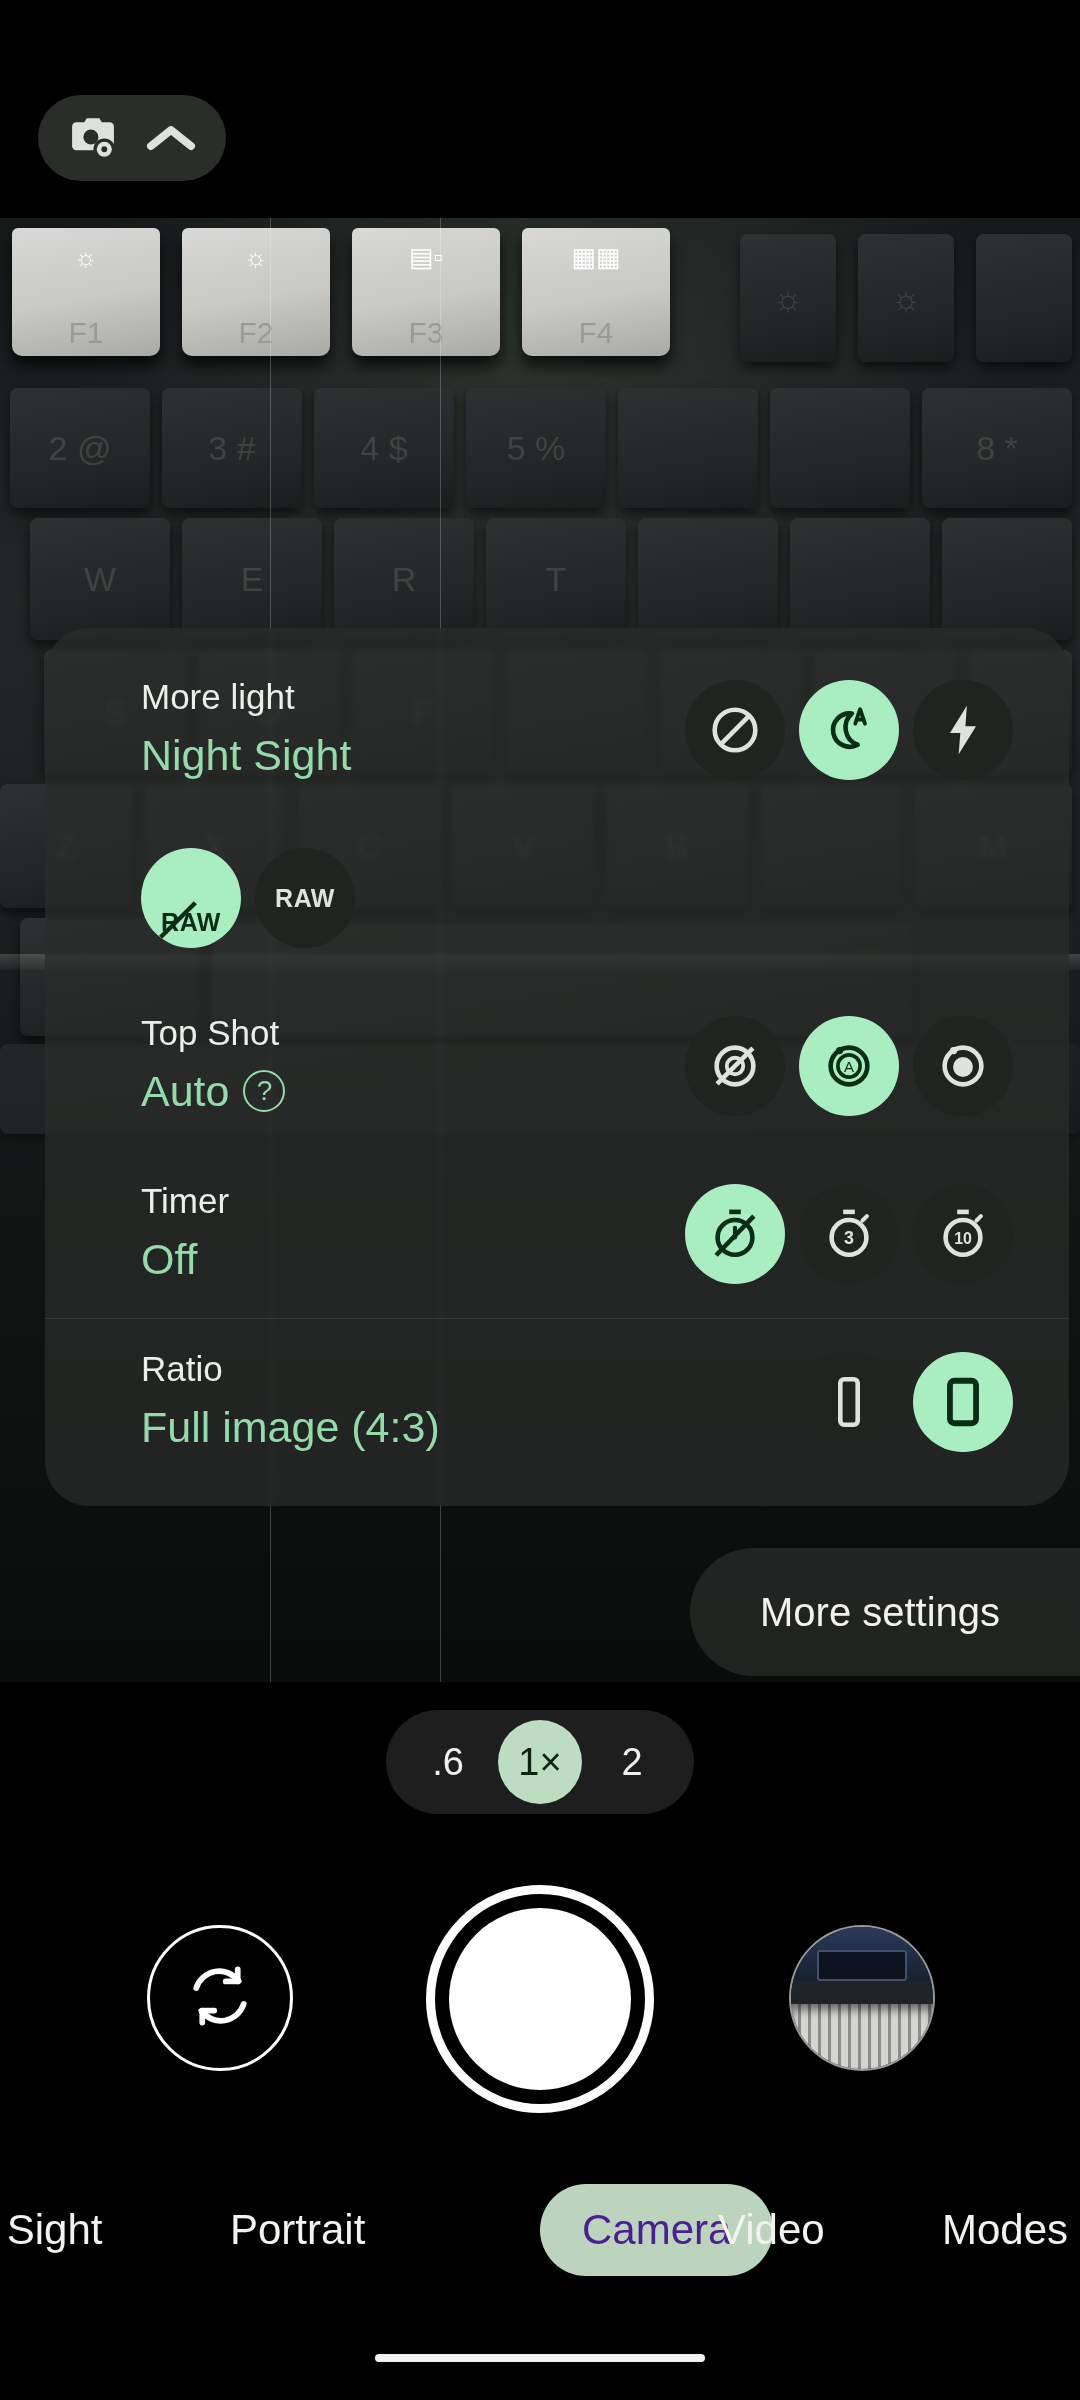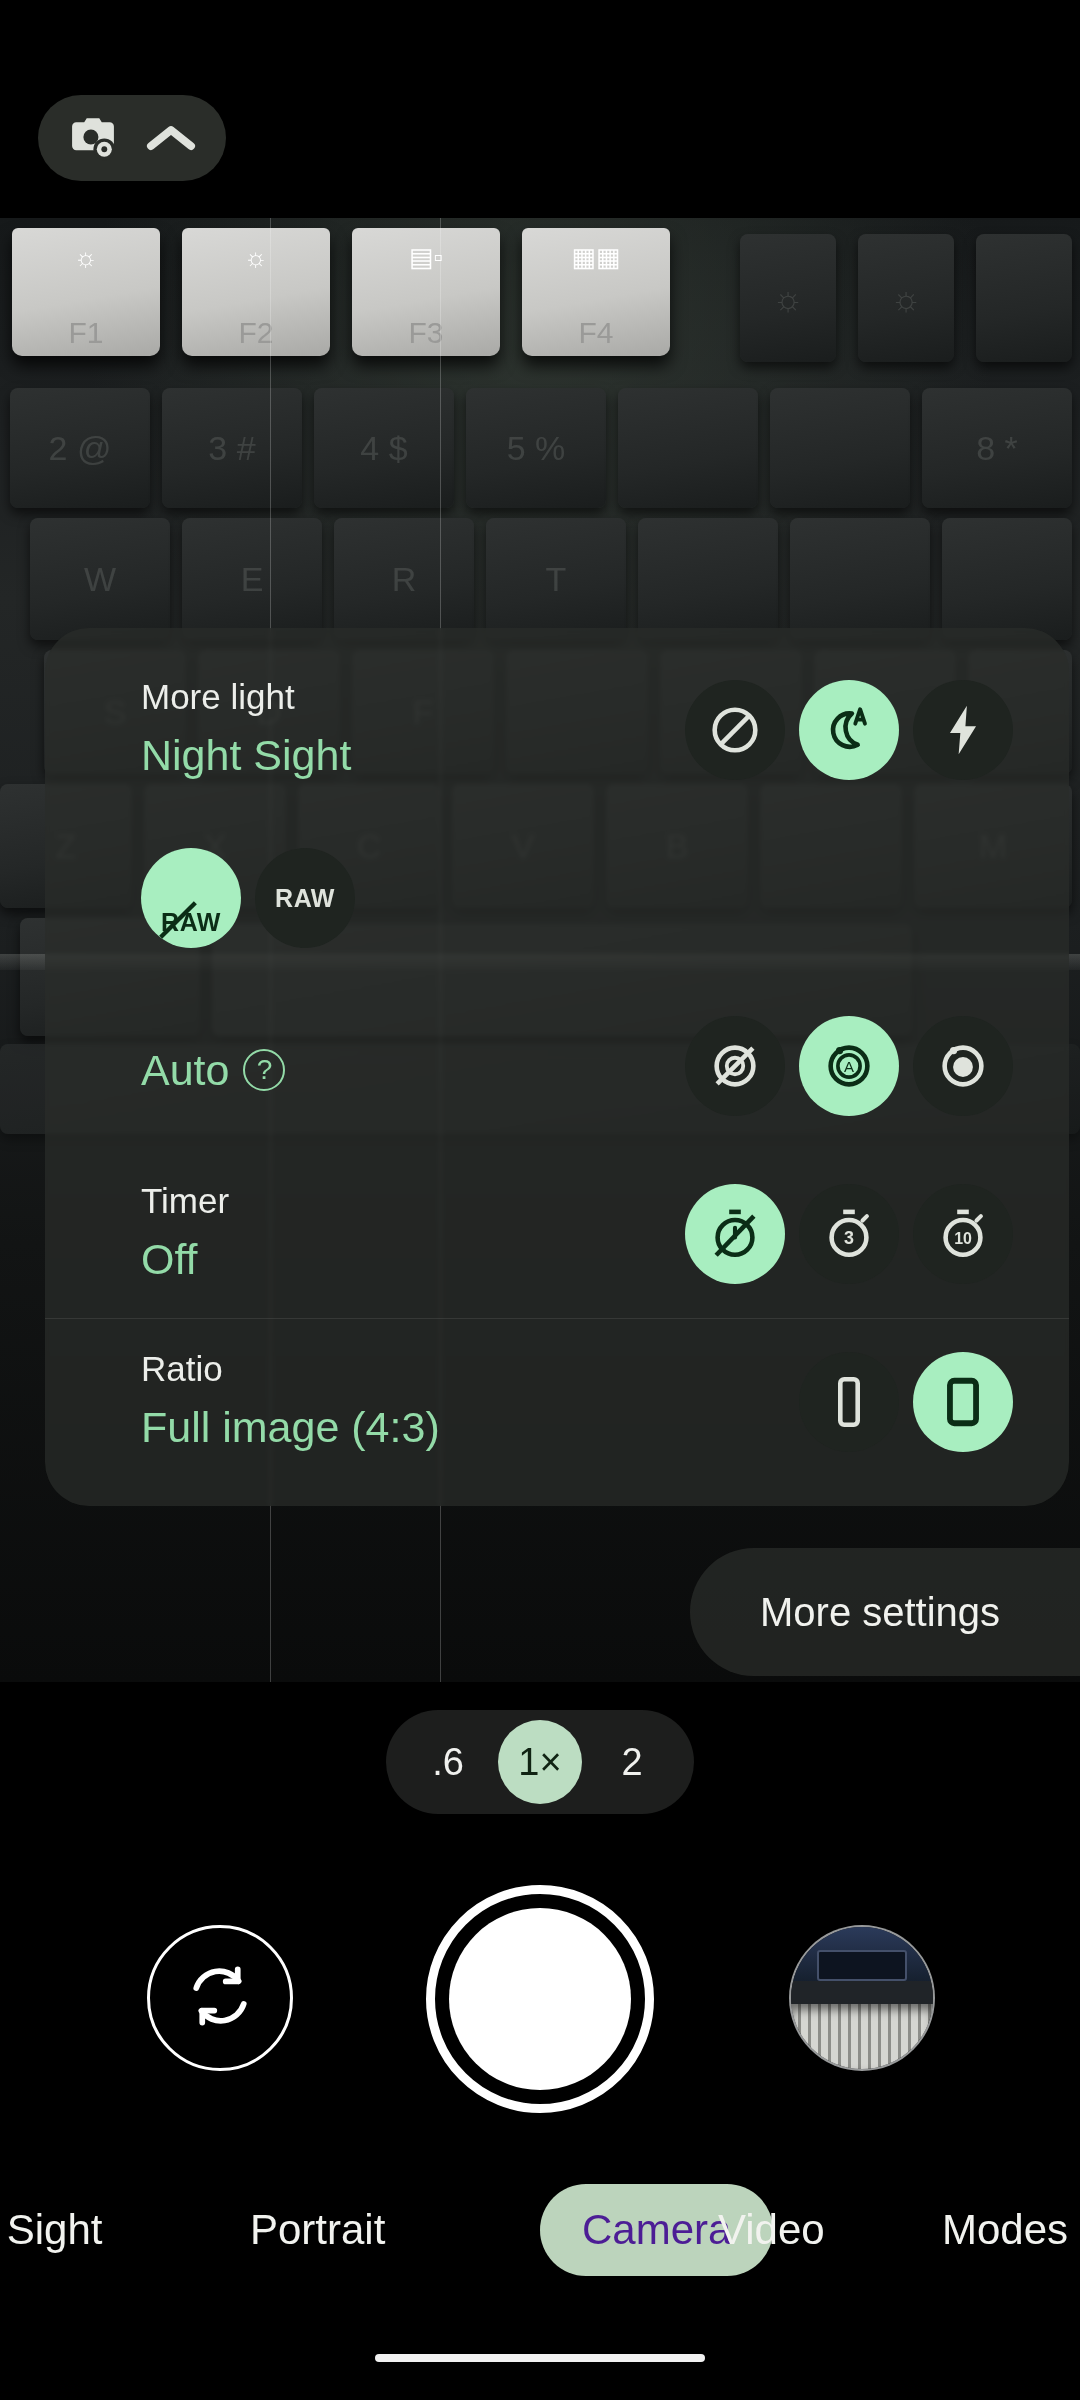--- a/index.html
+++ b/index.html
@@ -354,20 +354,21 @@
                     <line x1="4" y1="20" x2="20" y2="4" stroke="#0b2d16" stroke-width="2"></line>
                   </svg></span></span>
             </div>
             <div class="opt">
               <span><span class="rawtxt" style="color:#dfe3dc">RAW</span></span>
             </div>
           </div>
         </div>
         <div class="srow">
           <div class="slabels">
+            <div class="stitle">Top Shot</div>
             <div class="svalue">
               <span>Auto</span>
               <span class="help-icon">?</span>
             </div>
           </div>
           <div class="sopts">
             <div class="opt">
               <span>
                 <svg width="58" height="58" viewBox="0 0 24 24">
                   <circle cx="12" cy="12" r="7.6" fill="none" stroke="#dfe3dc" stroke-width="1.9"></circle>
@@ -491,20 +492,20 @@
 
   <div class="thumb">
     <div class="tsky"></div>
     <div class="tmon"></div>
     <div class="tdesk"></div>
     <div class="tkbd"></div>
   </div>
 
   <div class="modes" id="modes">
       <div class="mode" style="left: -40px;">ht Sight</div>
-      <div class="mode" style="left: 250px;">Portrait</div>
+      <div class="mode" style="left: 230px;">Portrait</div>
       <div class="mode active" style="left: 540px;">Camera</div>
       <div class="mode" style="left: 718px;">Video</div>
       <div class="mode" style="left: 918px; margin-left: 24px;">Modes</div>
     </div>
 
   <div class="home-ind"></div>
 </div>
 
 </body></html>

